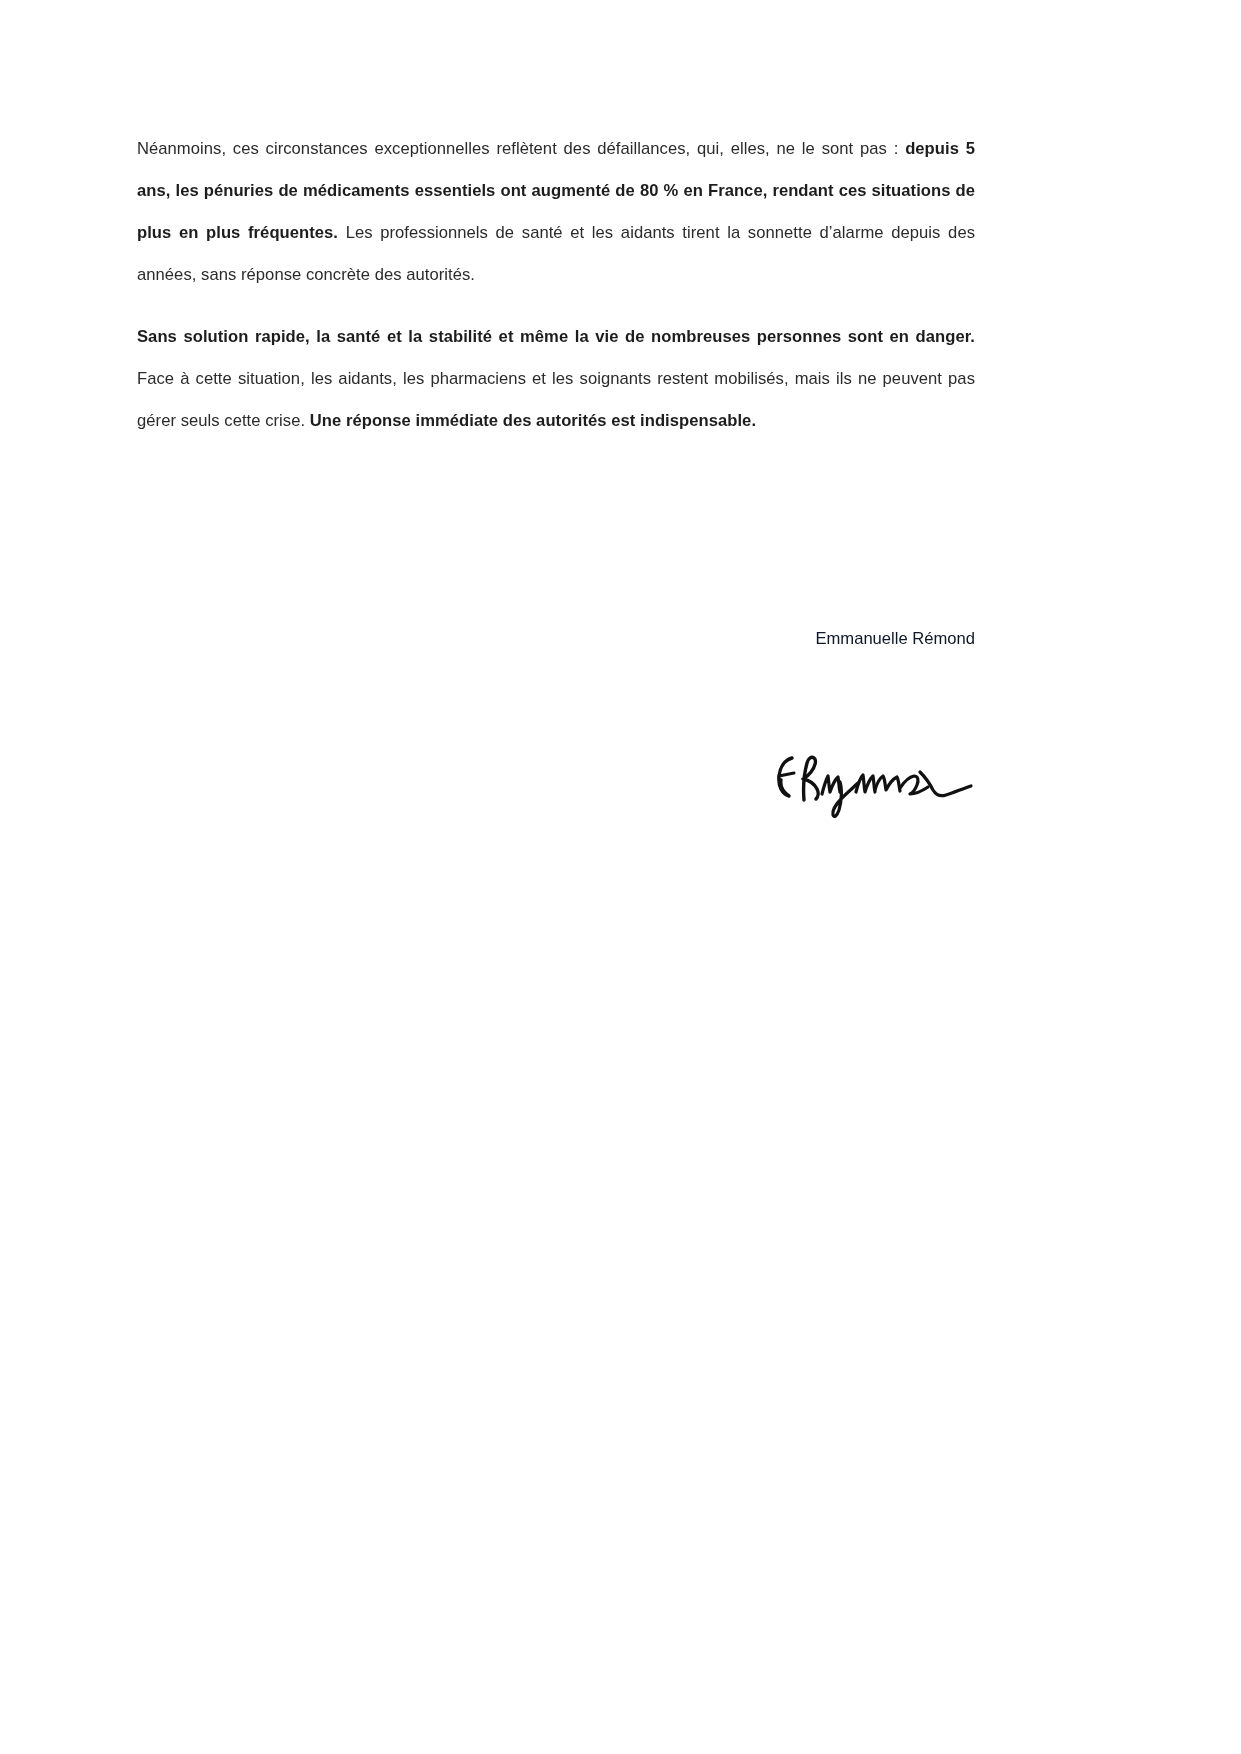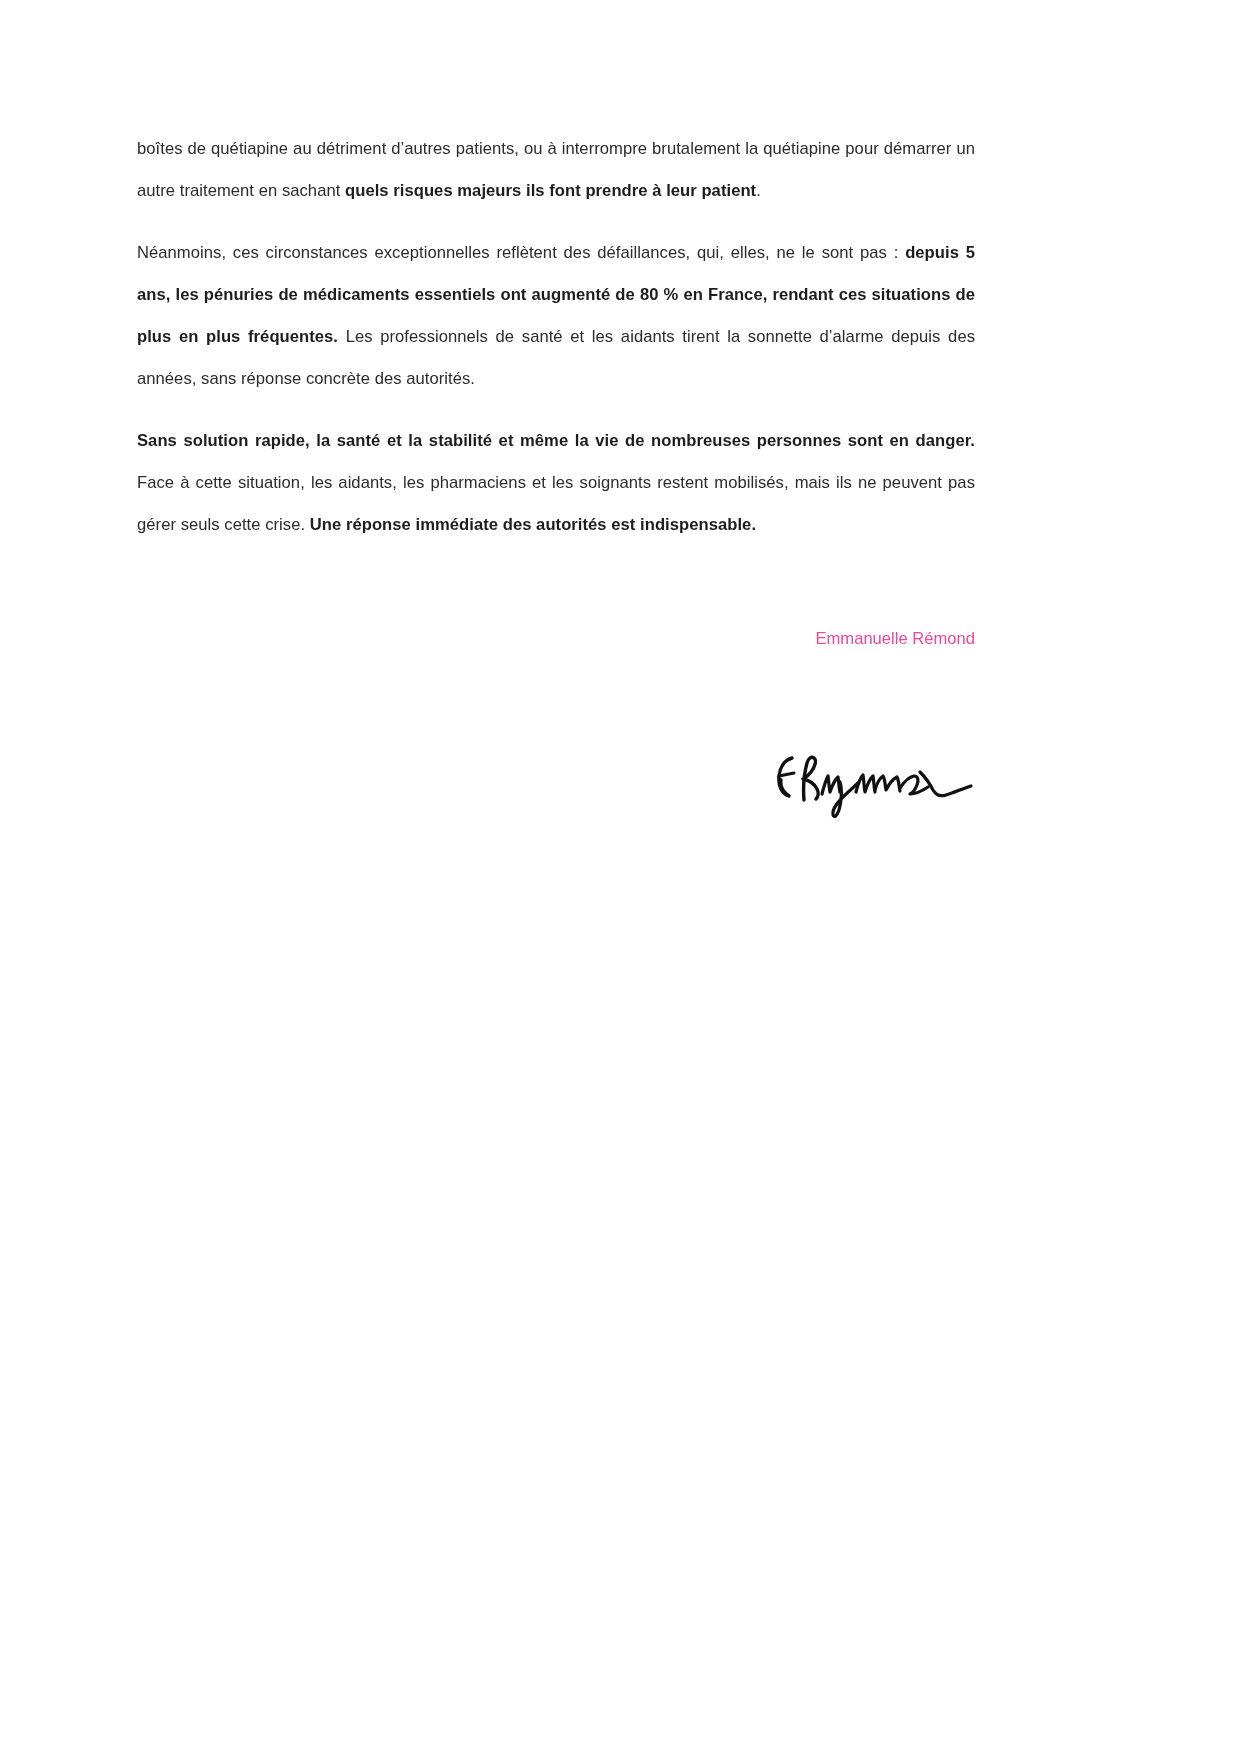--- a/index.html
+++ b/index.html
@@ -45,21 +45,21 @@
     color: #1d1d1d;
   }
   .signature-block {
     position: absolute;
     left: 137px;
     top: 622px;
     width: 838px;
     text-align: right;
     font-size: 16.6px;
     line-height: 34px;
-    color: #ec4899;
+    color: #0f172a;
   }
   .signature-block .sig-line {
     display: block;
   }
   .signature-image {
     position: absolute;
     left: 770px;
     top: 742px;
     width: 210px;
     height: 80px;
@@ -71,23 +71,20 @@
     overflow: visible;
   }
 </style>
 </head>
 <body>
 
 <div class="page">
 
   <div class="content">
 
-    <p class="para">
-      <span>boîtes de quétiapine au détriment d’autres patients, ou à interrompre brutalement la quétiapine pour démarrer un autre traitement en sachant </span><b>quels risques majeurs ils font prendre à leur patient</b><span>.</span>
-    </p>
 
     <p class="para">
       <span>Néanmoins, ces circonstances exceptionnelles reflètent des défaillances, qui, elles, ne le sont pas : </span><b>depuis 5 ans, les pénuries de médicaments essentiels ont augmenté de 80 % en France, rendant ces situations de plus en plus fréquentes.</b><span> Les professionnels de santé et les aidants tirent la sonnette d’alarme depuis des années, sans réponse concrète des autorités.</span>
     </p>
 
     <p class="para">
       <b>Sans solution rapide, la santé et la stabilité et même la vie de nombreuses personnes sont en danger.</b><span> Face à cette situation, les aidants, les pharmaciens et les soignants restent mobilisés, mais ils ne peuvent pas gérer seuls cette crise. </span><b>Une réponse immédiate des autorités est indispensable.</b>
     </p>
 
 

